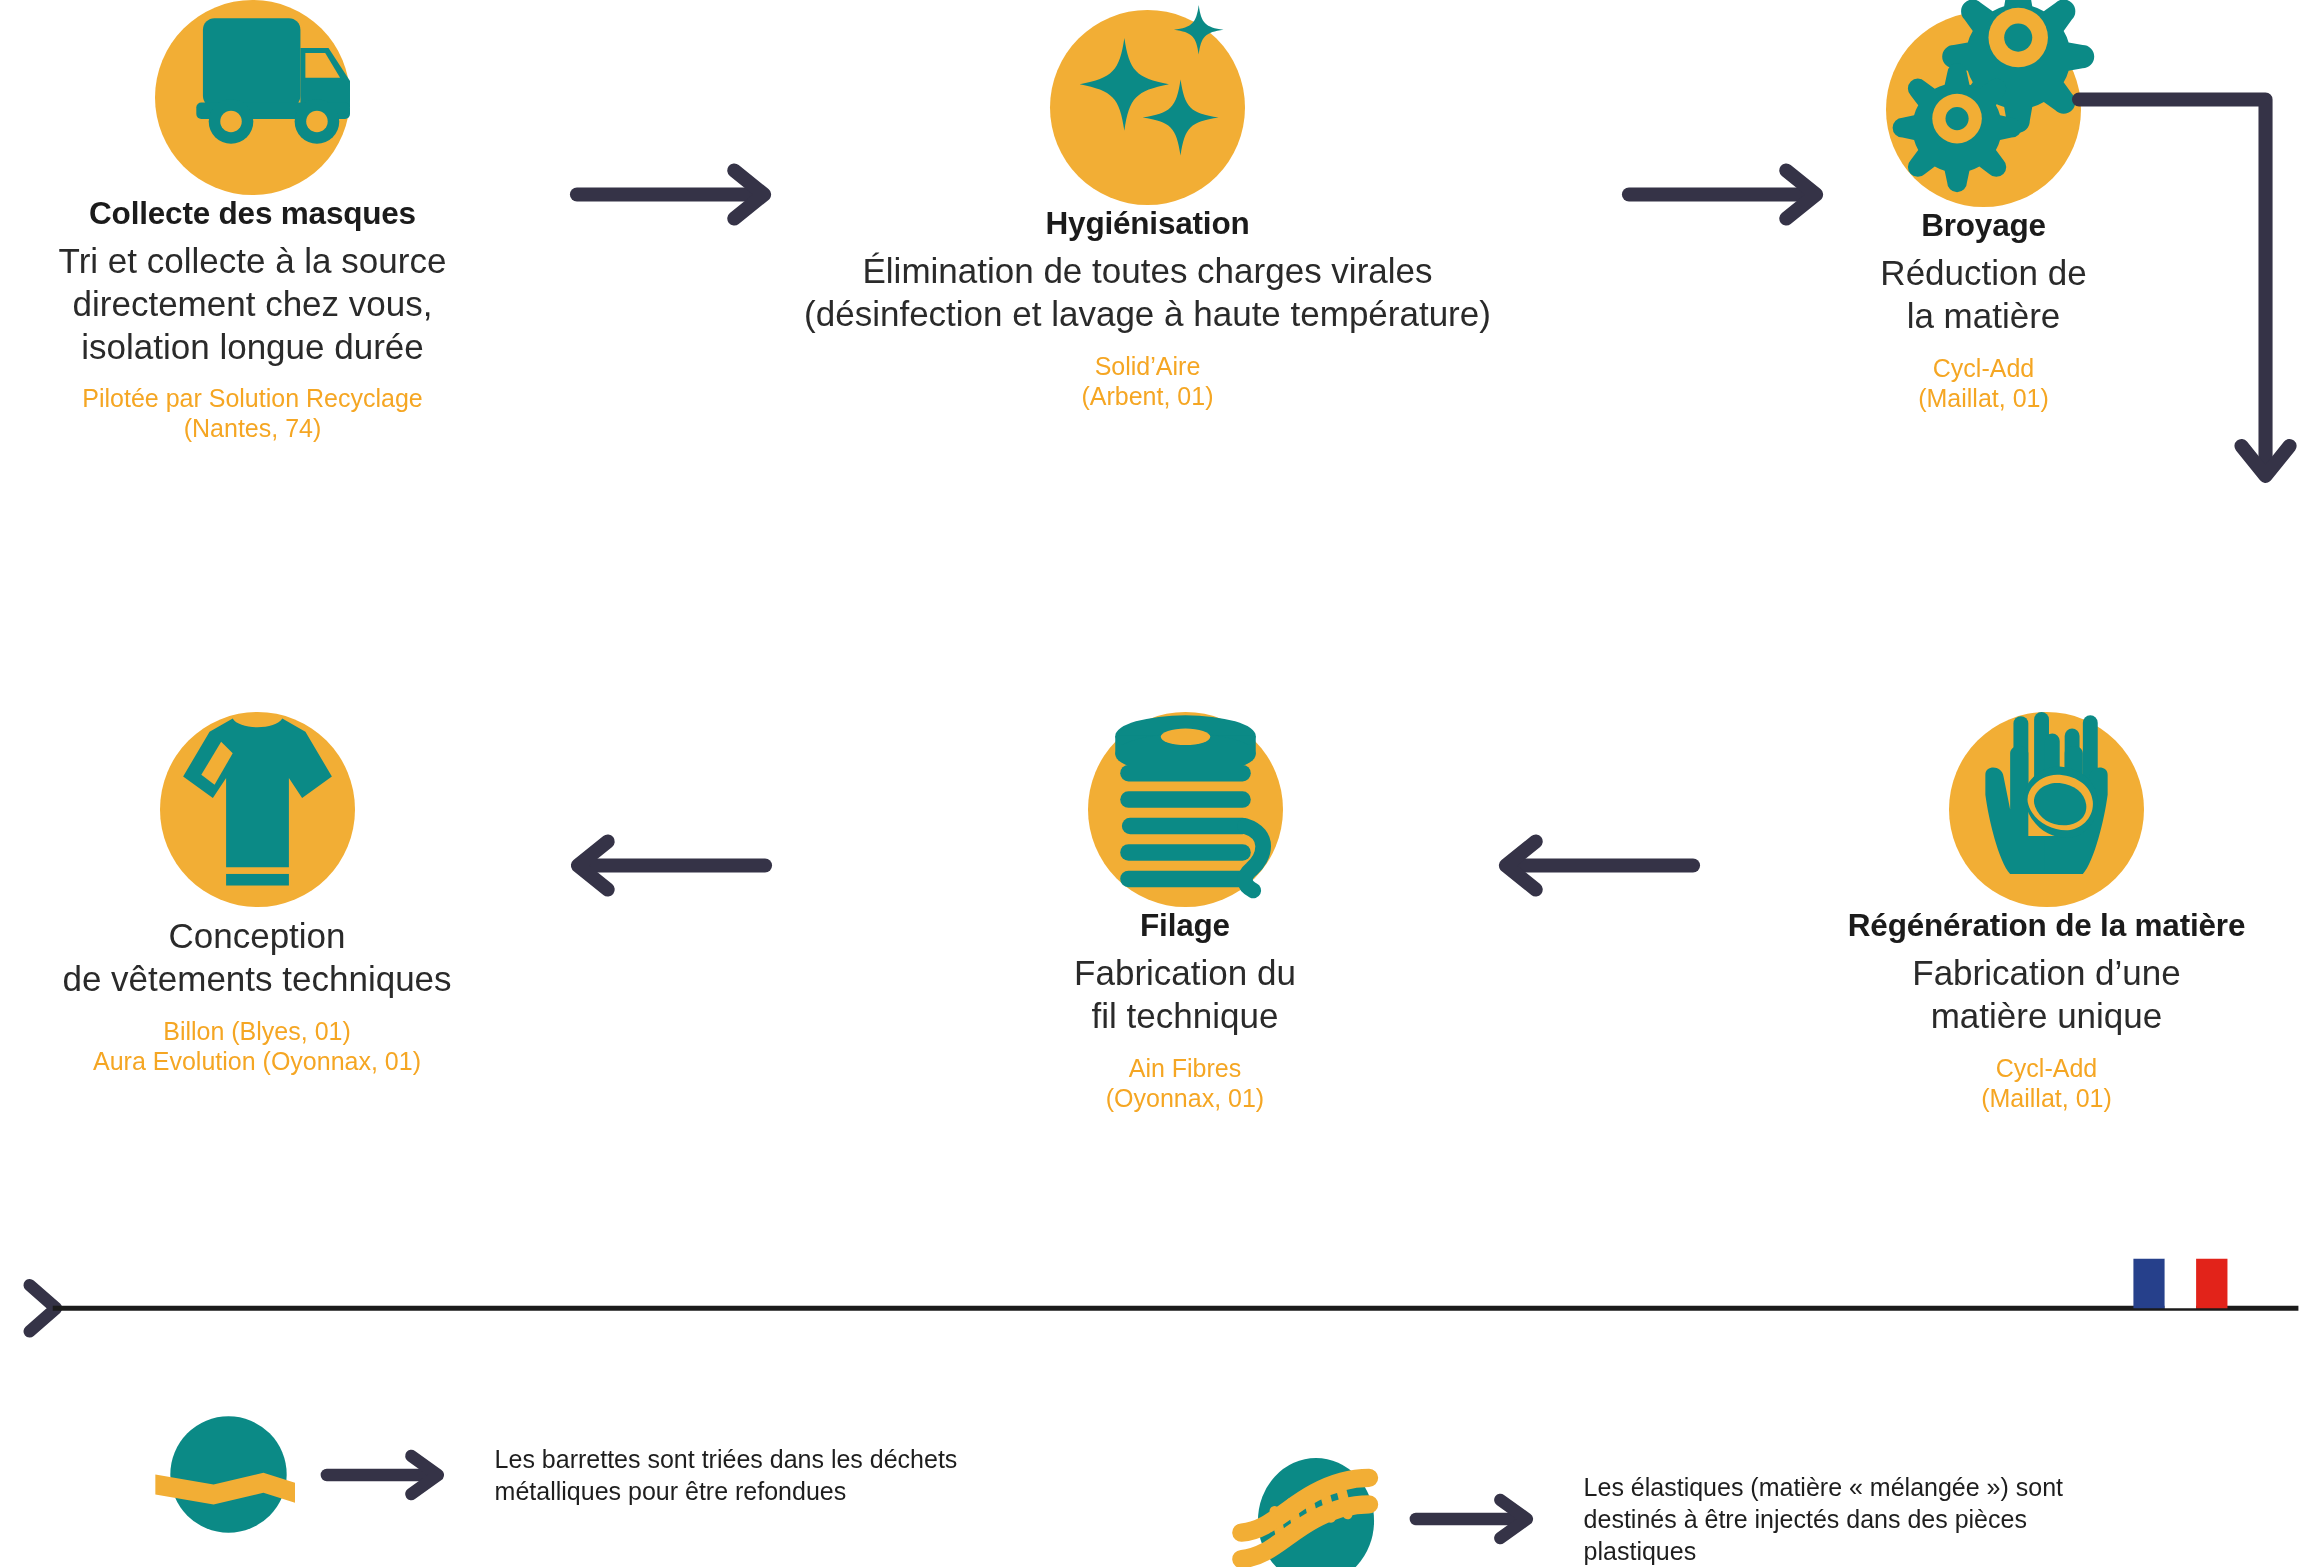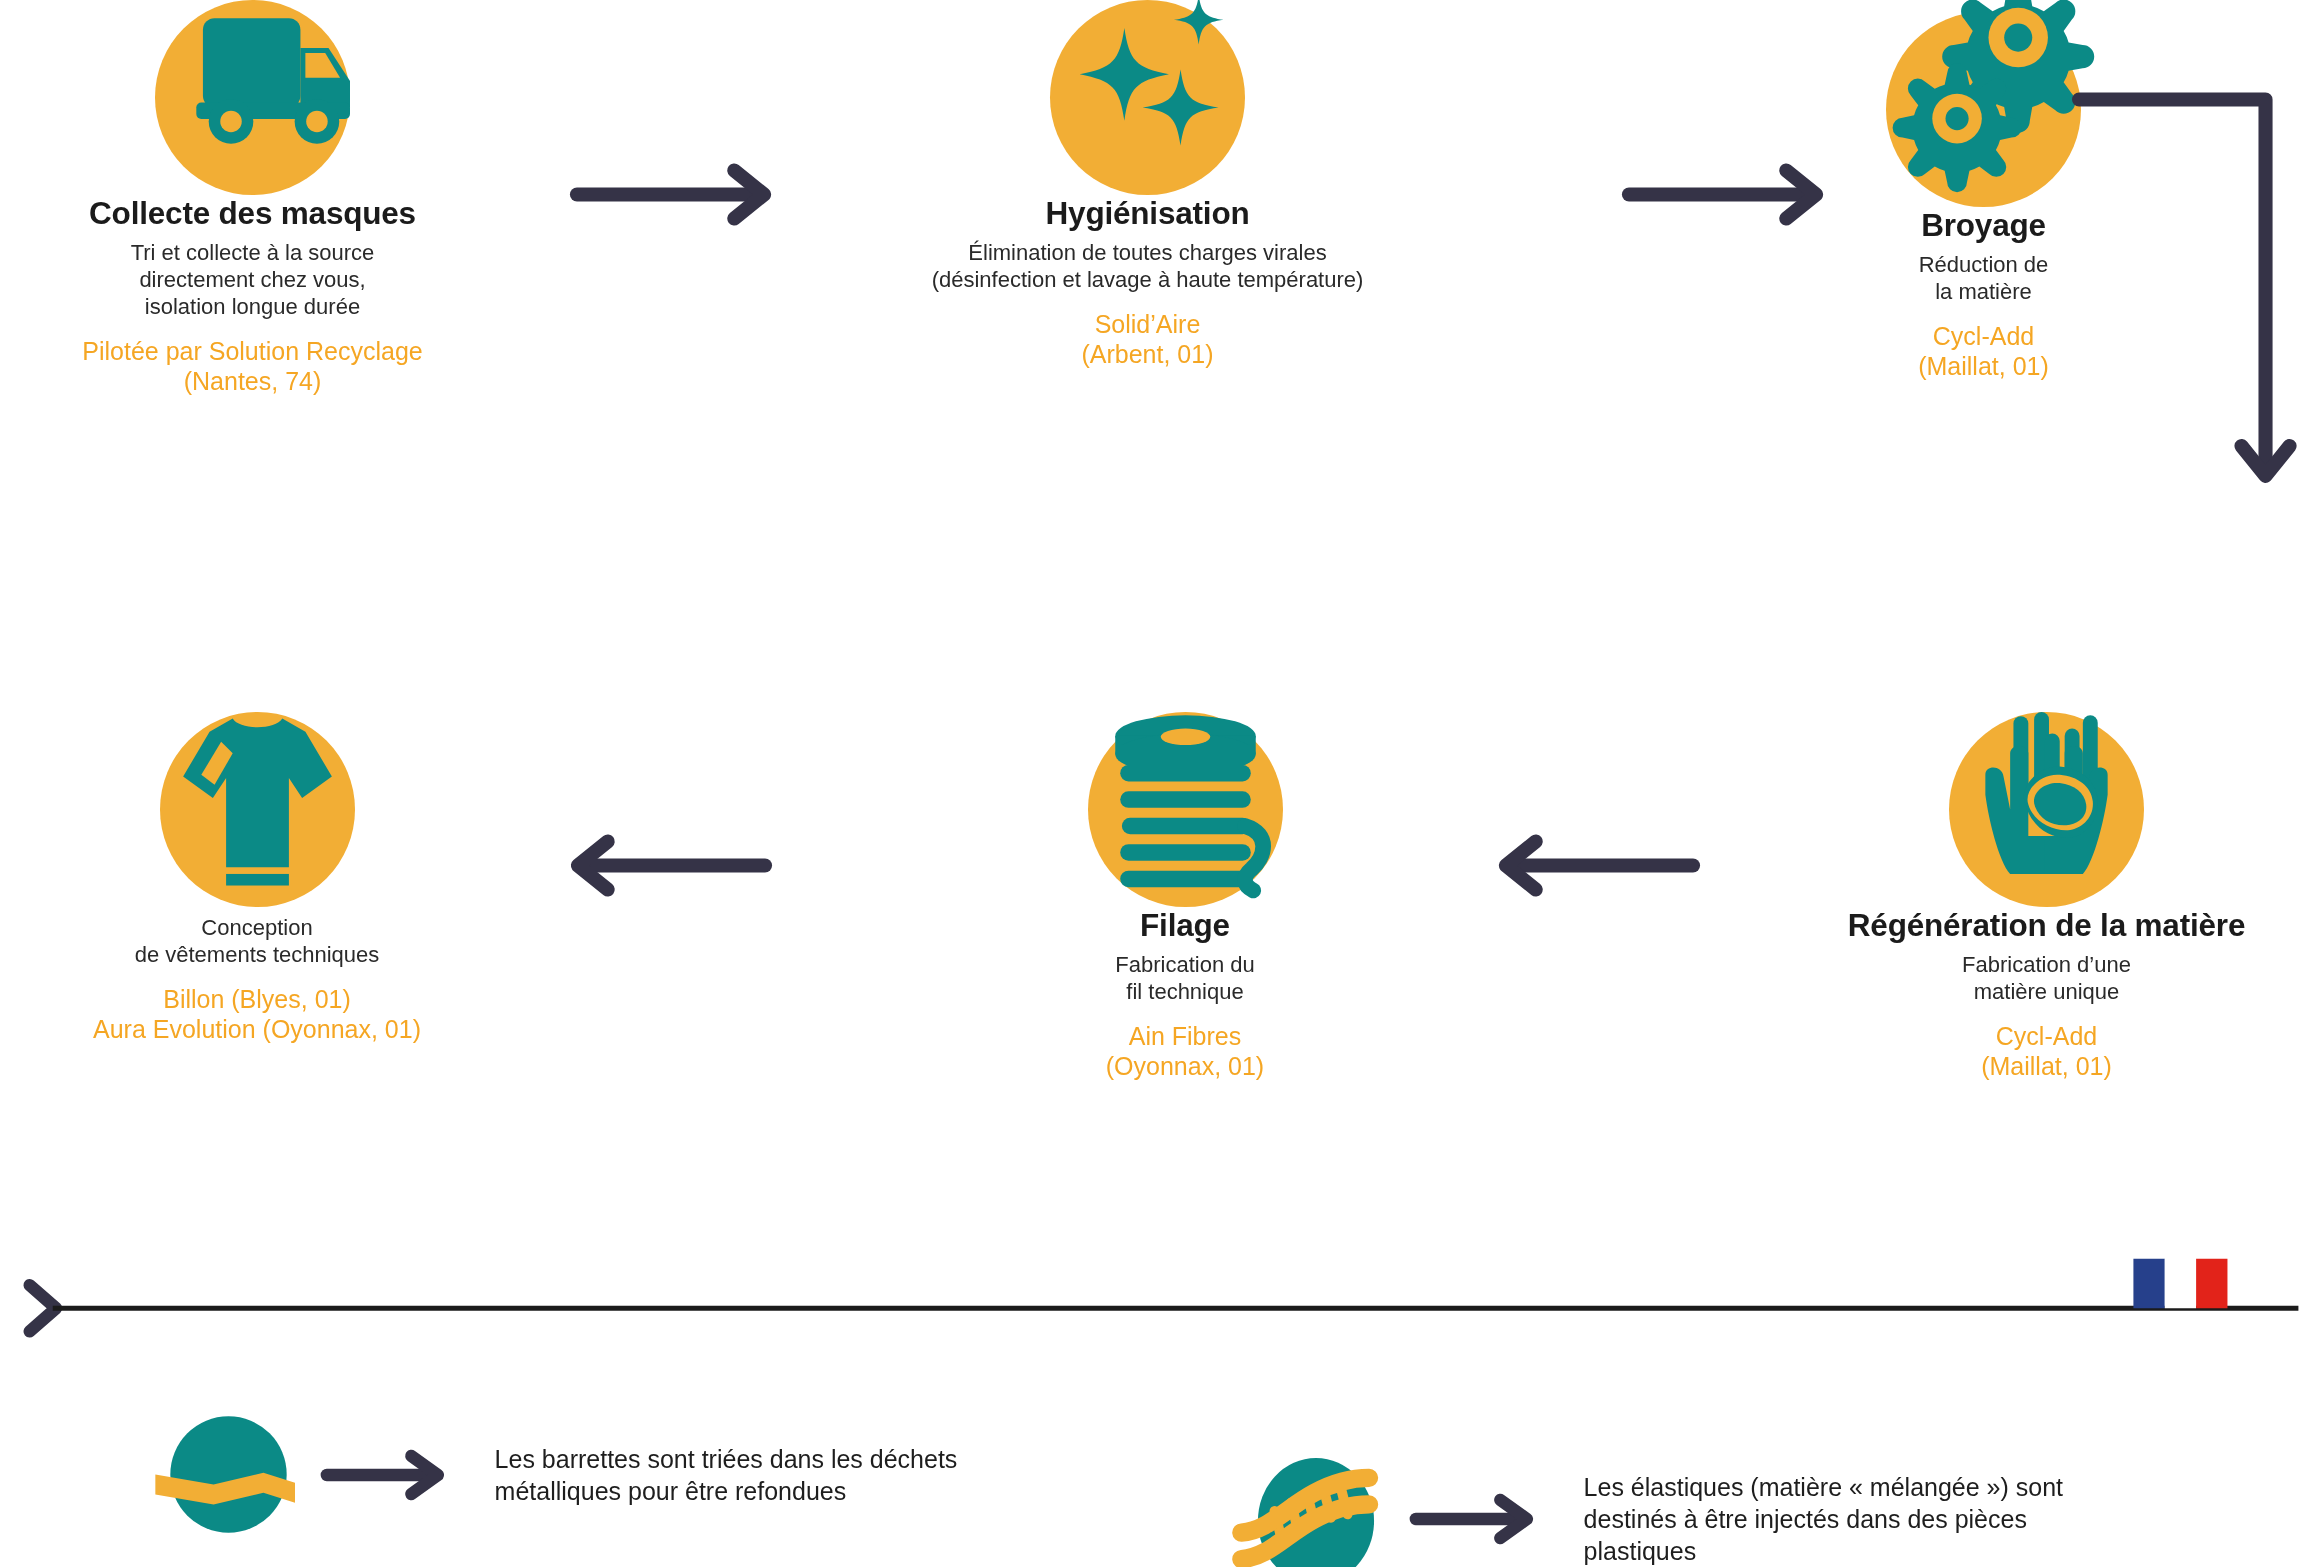--- a/index.html
+++ b/index.html
@@ -4,21 +4,21 @@
 <style>
   html,body{margin:0;padding:0;background:#ffffff;}
   body{width:2319px;height:1567px;position:relative;overflow:hidden;
        font-family:"Liberation Sans","DejaVu Sans",sans-serif;color:#1a1a1a;}
   .stage{position:relative;width:2210px;height:1567px;}
 
   .node{position:absolute;text-align:center;}
   .circle{position:relative;border-radius:50%;background:var(--orange);}
   .icon-wrap{position:absolute;inset:0;}
   .title{font-weight:bold;font-size:31.5px;color:#1b1b1b;letter-spacing:-0.2px;white-space:nowrap;}
-  .desc{font-size:22px;color:#2a2a2a;line-height:1.22;margin-top:8.3px;white-space:pre-line;}
+  .desc{font-size:35px;color:#2a2a2a;line-height:1.22;margin-top:8.3px;white-space:pre-line;}
   .company{font-size:25px;font-weight:normal;color:var(--orange-text);line-height:1.2;margin-top:15px;white-space:pre-line;}
 
   .arrow-h{position:absolute;}
   .timeline{position:absolute;}
   .foot-item{position:absolute;display:flex;align-items:center;}
   .foot-text{font-size:25px;line-height:1.28;color:#1e1e1e;white-space:pre-line;}
   svg{display:block;overflow:visible;}
 </style>
 </head>
 <body>
@@ -50,21 +50,21 @@
 (Nantes, 74)</div>
   </div>
 
   <div class="arrow-h" style="left:572px;top:157px;">
     <svg width="207" height="75" viewBox="0 0 250 90">
       <line x1="6" y1="45" x2="218" y2="45" stroke="#353347" stroke-width="17" stroke-linecap="round"></line>
       <polyline points="196,16 232,45 196,74" fill="none" stroke="#353347" stroke-width="17" stroke-linecap="round" stroke-linejoin="round"></polyline>
     </svg>
   </div>
 
-  <div class="node" style="left:725px;top:0px;width:845px;">
+  <div class="node" style="left:725px;top:10px;width:845px;">
     <div class="circle" style="width:195px;height:195px;margin:0 auto;">
       <div class="icon-wrap">
         <svg width="195" height="195" viewBox="0 0 236 236">
           <g fill="#0B8A86">
             <path d="M90 34 C96 74 104 82 144 90 C104 98 96 106 90 146 C84 106 76 98 36 90 C76 82 84 74 90 34 Z"></path>
             <path d="M158 84 C163 118 170 125 204 130 C170 135 163 142 158 176 C153 142 146 135 112 130 C146 125 153 118 158 84 Z"></path>
             <path d="M180 -6 C183 16 188 21 210 24 C188 27 183 32 180 54 C177 32 172 27 150 24 C172 21 177 16 180 -6 Z"></path>
           </g>
         </svg>
       </div>

